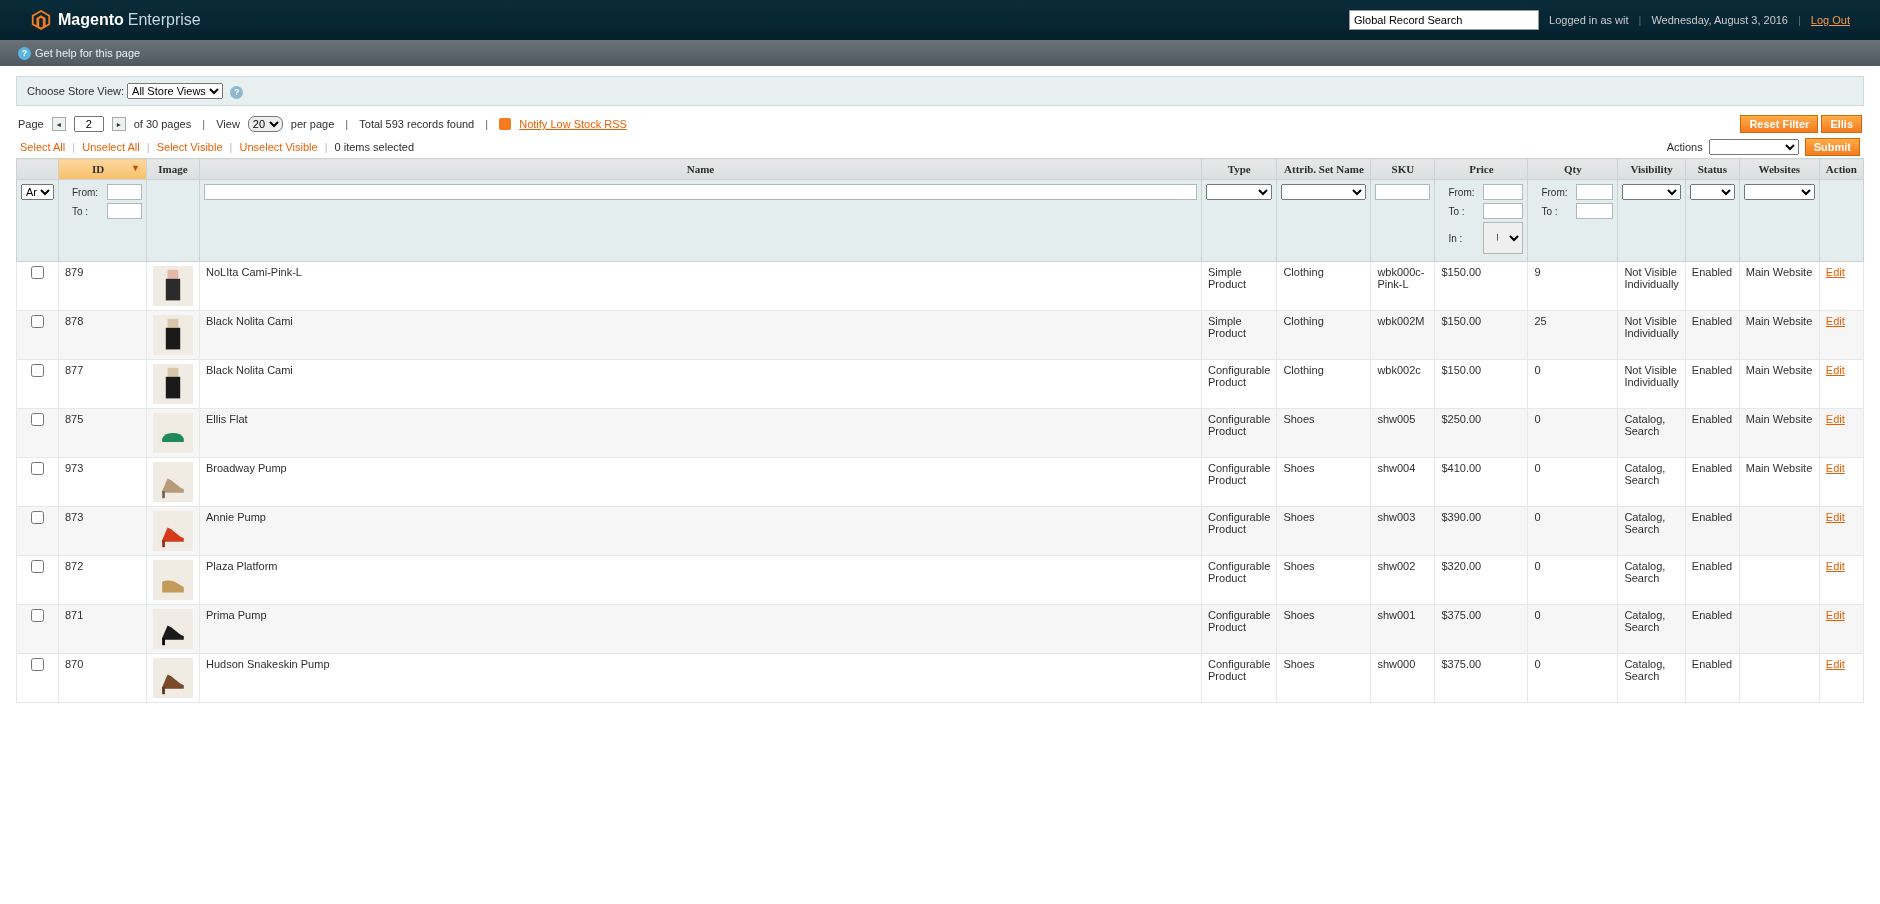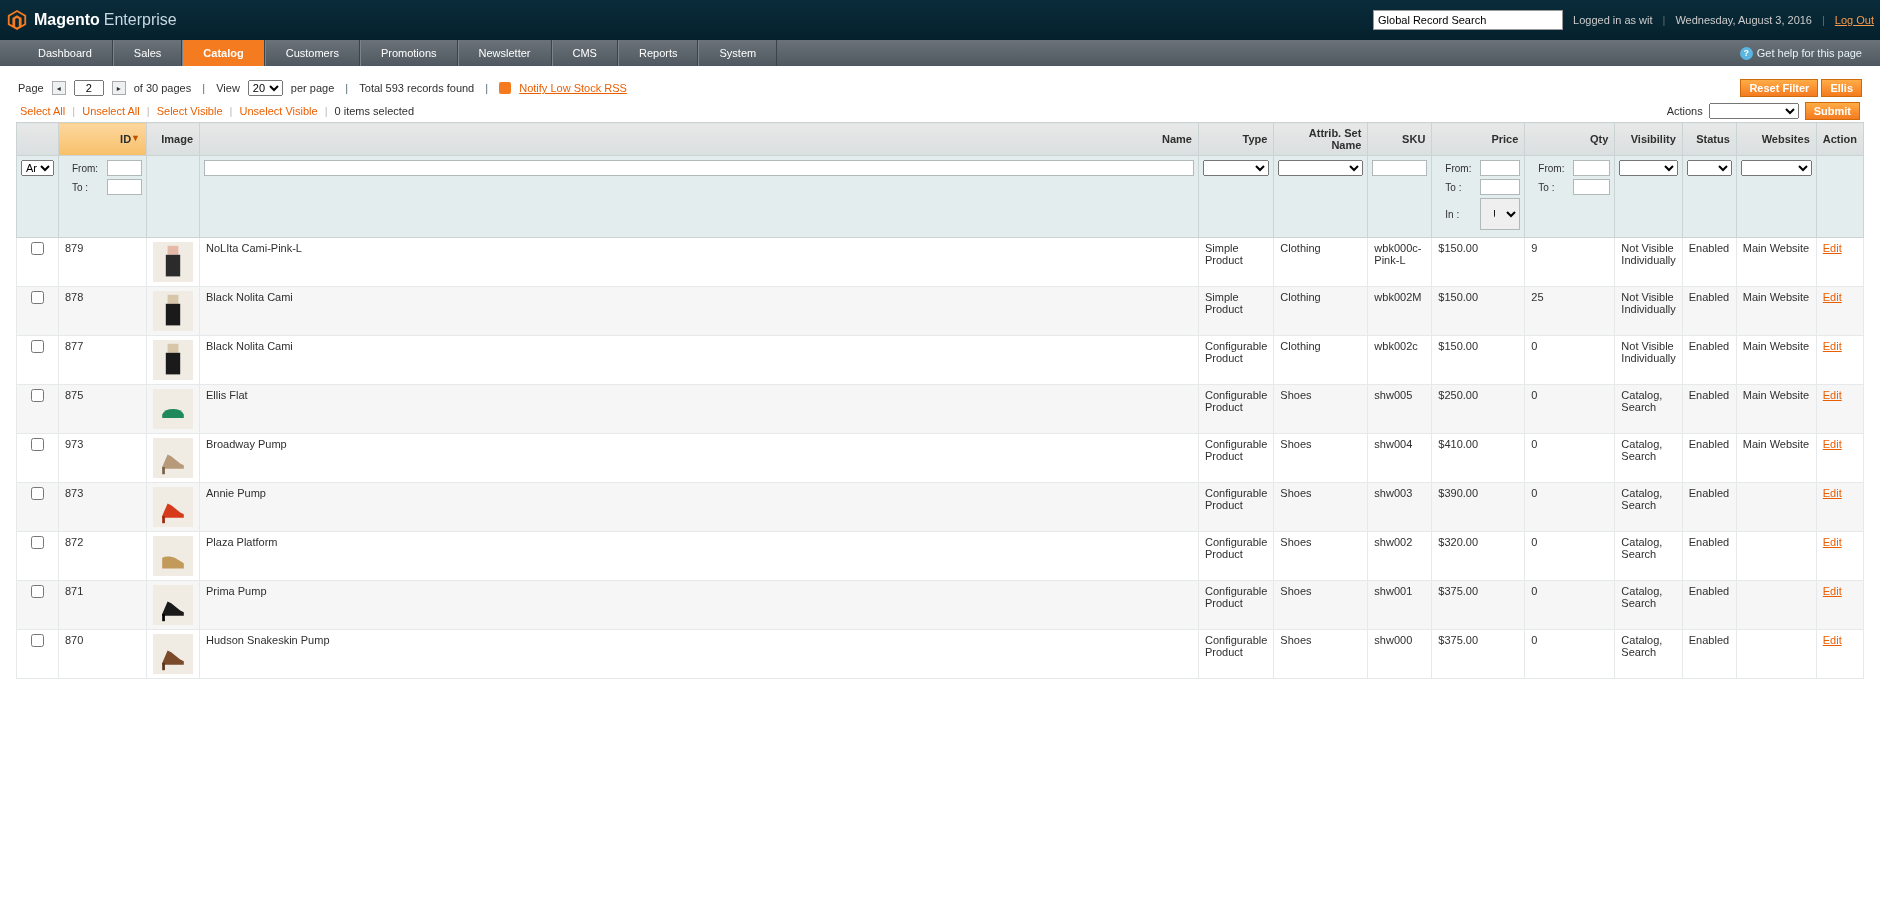--- a/index.html
+++ b/index.html
@@ -1,19 +1,19 @@
 <!DOCTYPE html>
 <html><head>
 <meta charset="utf-8">
 <style>
 * { box-sizing: border-box; margin: 0; padding: 0; }
 body { font-family: Arial, Helvetica, sans-serif; font-size: 11px; color: #2f2f2f; background: #fff; }
 
 
-.top-header { background: linear-gradient(#0a2c3a, #05202d); height: 40px; display: flex; align-items: center; justify-content: space-between; padding: 0 6px; }
+.top-header { background: linear-gradient(#0a2c3a, #05202d); height: 40px; display: flex; align-items: center; justify-content: space-between; padding: 0 30px; }
 .logo { display: flex; align-items: center; color: #fff; font-size: 16px; }
 .logo-icon { width: 22px; height: 22px; margin-right: 6px; }
 .logo-brand { font-weight: bold; }
 .logo-edition { font-weight: 300; margin-left: 4px; color: #c8d8e0; }
 .header-right { display: flex; align-items: center; gap: 10px; color: #ccc; font-size: 11px; }
 .global-search { width: 190px; height: 20px; font-size: 11px; padding: 2px 4px; background: #fff; border: 1px solid #999; }
 .sep { color: #5a6e78; }
 .logout-link { color: #f89b4e; text-decoration: underline; }
 
 
@@ -35,35 +35,35 @@
 
 
 .storeview-bar { background: #e7efef; border: 1px solid #cbdadf; padding: 6px 10px; margin-bottom: 6px; }
 .storeview-bar select { font-size: 11px; }
 .info-icon { width: 13px; height: 13px; border-radius: 50%; background: #8eb8d0; color: #fff; display: inline-flex; align-items: center; justify-content: center; font-size: 9px; font-weight: bold; margin-left: 4px; }
 
 
 .pager-bar { display: flex; justify-content: space-between; align-items: center; padding: 3px 2px; }
 .pager-left { display: flex; align-items: center; gap: 8px; }
 .pager-left input.page-num { width: 30px; text-align: center; font-size: 11px; }
-.pager-left select { font-size: 11px; }
+.pager-left select { font-size: 11px; border-radius: 7px; }
 .pager-arrow { width: 14px; height: 14px; border: 1px solid #aaa; background: #eef1f2; display: inline-flex; align-items: center; justify-content: center; font-size: 8px; cursor: pointer; }
 .rss-icon { width: 12px; height: 12px; background: #f47b20; display: inline-block; border-radius: 2px; position: relative; }
 .link-orange { color: #eb5e00; text-decoration: underline; cursor: pointer; }
 .btn-orange { background: linear-gradient(#ffac47,#f47b20); color: #fff; border: 1px solid #cf6a0b; padding: 2px 8px; font-size: 11px; font-weight: bold; cursor: pointer; }
 
 .massaction-bar { display: flex; justify-content: space-between; align-items: center; padding: 2px 4px; }
 .mass-links span { color: #eb5e00; cursor: pointer; }
 .mass-links .divider { color: #bbb; margin: 0 4px; }
 .mass-right { display: flex; align-items: center; gap: 6px; }
 .mass-right select { width: 90px; font-size: 11px; }
 
 
 table.data-grid { width: 100%; border-collapse: collapse; border: 1px solid #cbd3d4; }
-.data-grid th { background: linear-gradient(#e8e8e8,#dadfdf); border: 1px solid #cbd3d4; padding: 4px 6px; text-align: right; font-size: 11px; font-weight: bold; color: #2f2f2f; }
+.data-grid th { background: linear-gradient(#e8e8e8,#dadfdf); border: 1px solid #cbd3d4; padding: 4px 6px; text-align: center; font-size: 11px; font-weight: bold; color: #2f2f2f; font-family: Liberation Serif, serif; }
 .data-grid th.sorted { background: linear-gradient(#fdd79e,#f7c06a); position: relative; }
 .sort-arrow { color: #c05000; float: right; font-size: 9px; }
 .data-grid tr.filter td { background: #e4edee; border: 1px solid #cbd3d4; padding: 4px; vertical-align: top; }
 .filter input[type=text] { width: 100%; font-size: 11px; border: 1px solid #b0b8b9; padding: 1px 2px; }
 .filter select { width: 100%; font-size: 11px; }
 .range-row { display: flex; align-items: center; gap: 3px; margin-bottom: 3px; }
 .range-row label { width: 32px; font-size: 10px; margin-left: 9px; }
 .range-row input, .range-row select { flex: 1; width: 40px; font-size: 11px; border: 1px solid #b0b8b9; padding: 8px; }
 
 .data-grid tbody tr td { border-left: 1px solid #e6e9ea; border-right: 1px solid #e6e9ea; border-bottom: 1px solid #e6e9ea; padding: 4px 6px; vertical-align: top; height: 48px; font-size: 11px; }
@@ -104,40 +104,34 @@
     <input type="text" class="global-search" value="Global Record Search" style="">
     <span>Logged in as wit</span>
     <span class="sep">|</span>
     <span>Wednesday, August 3, 2016</span>
     <span class="sep">|</span>
     <a class="logout-link">Log Out</a>
   </div>
 </div>
 
 <div class="main-nav">
-  <div class="nav-items" id="nav-items">
-      <div class="nav-item">Dashboard</div>
-      <div class="nav-item">Sales</div>
-      <div class="nav-item active">Catalog</div>
-      <div class="nav-item">Customers</div>
-      <div class="nav-item">Promotions</div>
-      <div class="nav-item">Newsletter</div>
-      <div class="nav-item">CMS</div>
-      <div class="nav-item">Reports</div>
-      <div class="nav-item">System</div>
-    </div>
   <div class="help-link">
     <span class="help-icon">?</span>
     <span>Get help for this page</span>
   </div>
 </div>
 
 <div class="content-wrap">
 
 
+  <div class="storeview-bar">
+    <span>Choose Store View:</span>
+    <select><option>All Store Views</option></select>
+    <span class="info-icon">?</span>
+  </div>
 
   <div class="pager-bar">
     <div class="pager-left">
       <span>Page</span>
       <span class="pager-arrow">◂</span>
       <input class="page-num" value="2" style="">
       <span class="pager-arrow">▸</span>
       <span>of 30 pages</span>
       <span class="sep">&nbsp;|&nbsp;</span>
       <span>View</span>

